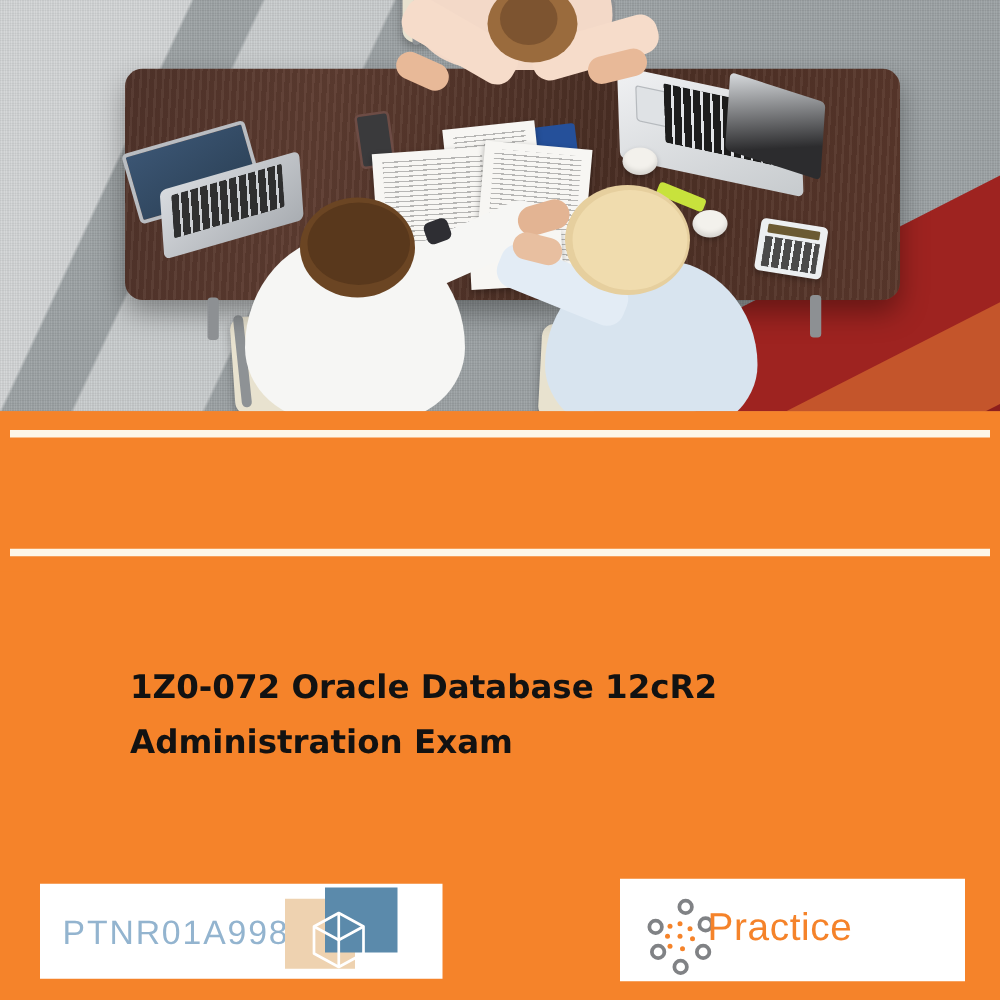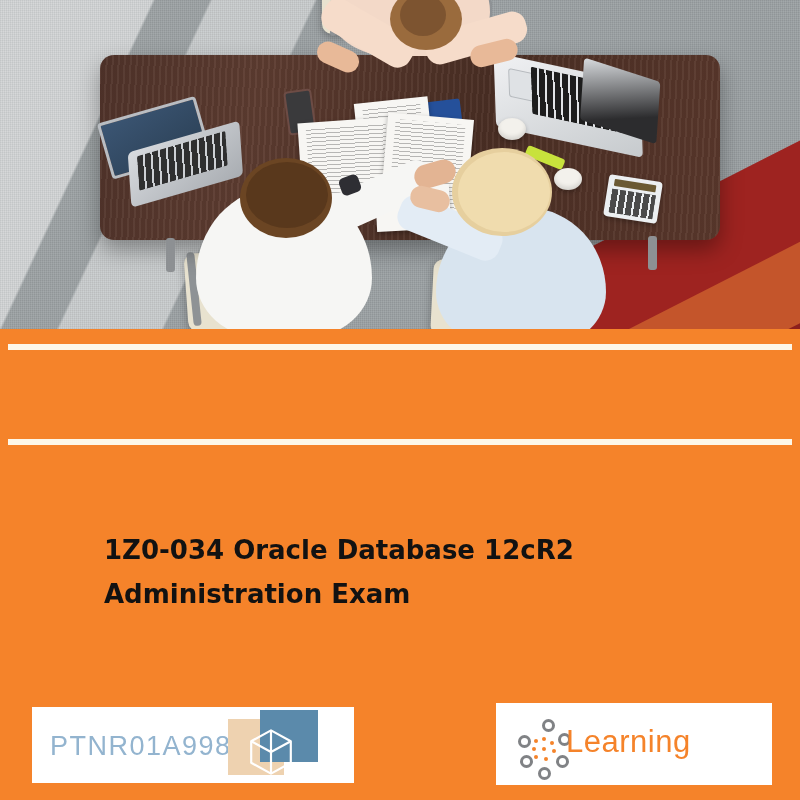--- a/index.html
+++ b/index.html
@@ -449,21 +449,21 @@
       <div class="head" style="left:452px; top:148px; width:100px; height:88px; background:#e6cf9e;"></div>
       <div class="head" style="left:458px; top:152px; width:92px; height:80px; background:#f0dcae;"></div>
     </div>
   </div>
 
   <div class="banner">
     <div class="banner-rule top"></div>
     <div class="banner-rule bottom"></div>
   </div>
 
-  <div class="exam-title">1Z0-034 Oracle Database 12cR2 Administration Exam</div>
+  <div class="exam-title">1Z0-072 Oracle Database 12cR2 Administration Exam</div>
 
   <div class="logo-card logo-left">
     <div class="ptnr-text">PTNR01A998WXY</div>
     <div class="sq-tan"></div>
     <div class="sq-blue"></div>
     <svg class="cube-icon" viewBox="0 0 60 60">
       <g fill="none" stroke="#ffffff" stroke-width="2.4" stroke-linejoin="round">
         <path d="M30 6 L52 18 L52 42 L30 54 L8 42 L8 18 Z"></path>
         <path d="M30 6 L30 30 L52 18"></path>
         <path d="M30 30 L8 18"></path>
@@ -482,16 +482,16 @@
       <div class="ring" style="left:24px; top:2px;"></div>
       <div class="dot" style="left:16px; top:22px;"></div>
       <div class="dot" style="left:24px; top:20px;"></div>
       <div class="dot" style="left:32px; top:24px;"></div>
       <div class="dot" style="left:14px; top:30px;"></div>
       <div class="dot" style="left:24px; top:30px;"></div>
       <div class="dot" style="left:34px; top:32px;"></div>
       <div class="dot" style="left:16px; top:38px;"></div>
       <div class="dot" style="left:26px; top:40px;"></div>
     </div>
-    <div class="esoft-text">Learning</div>
+    <div class="esoft-text">Practice</div>
   </div>
 
 </div>
 
 </body></html>

